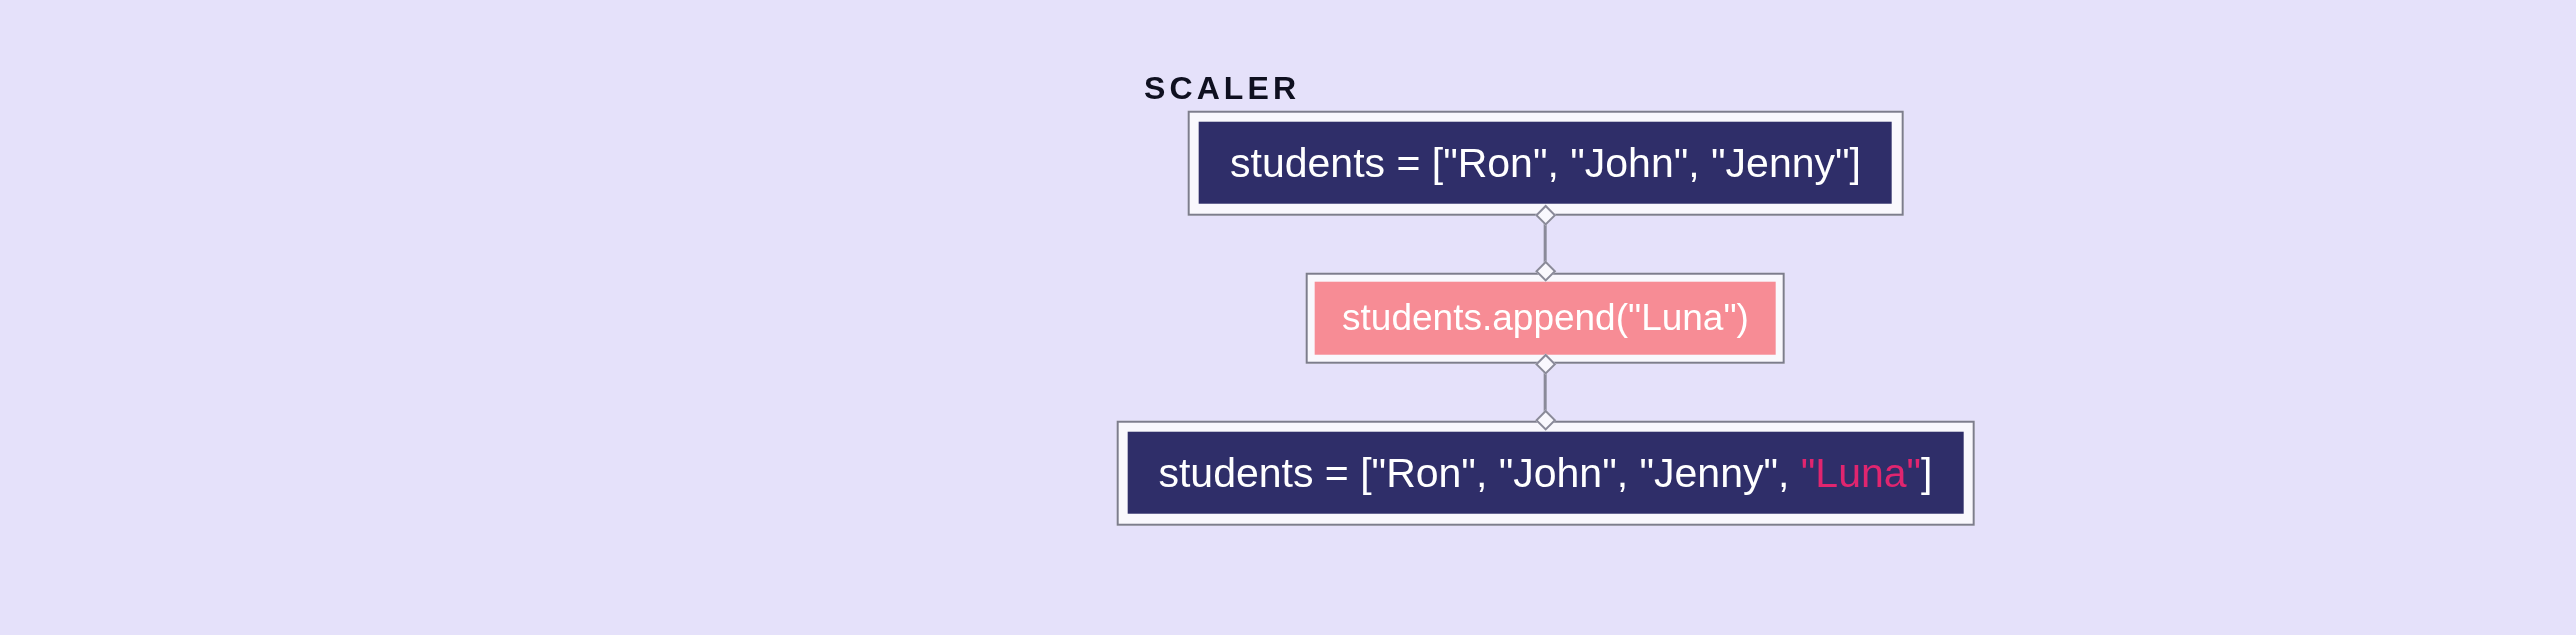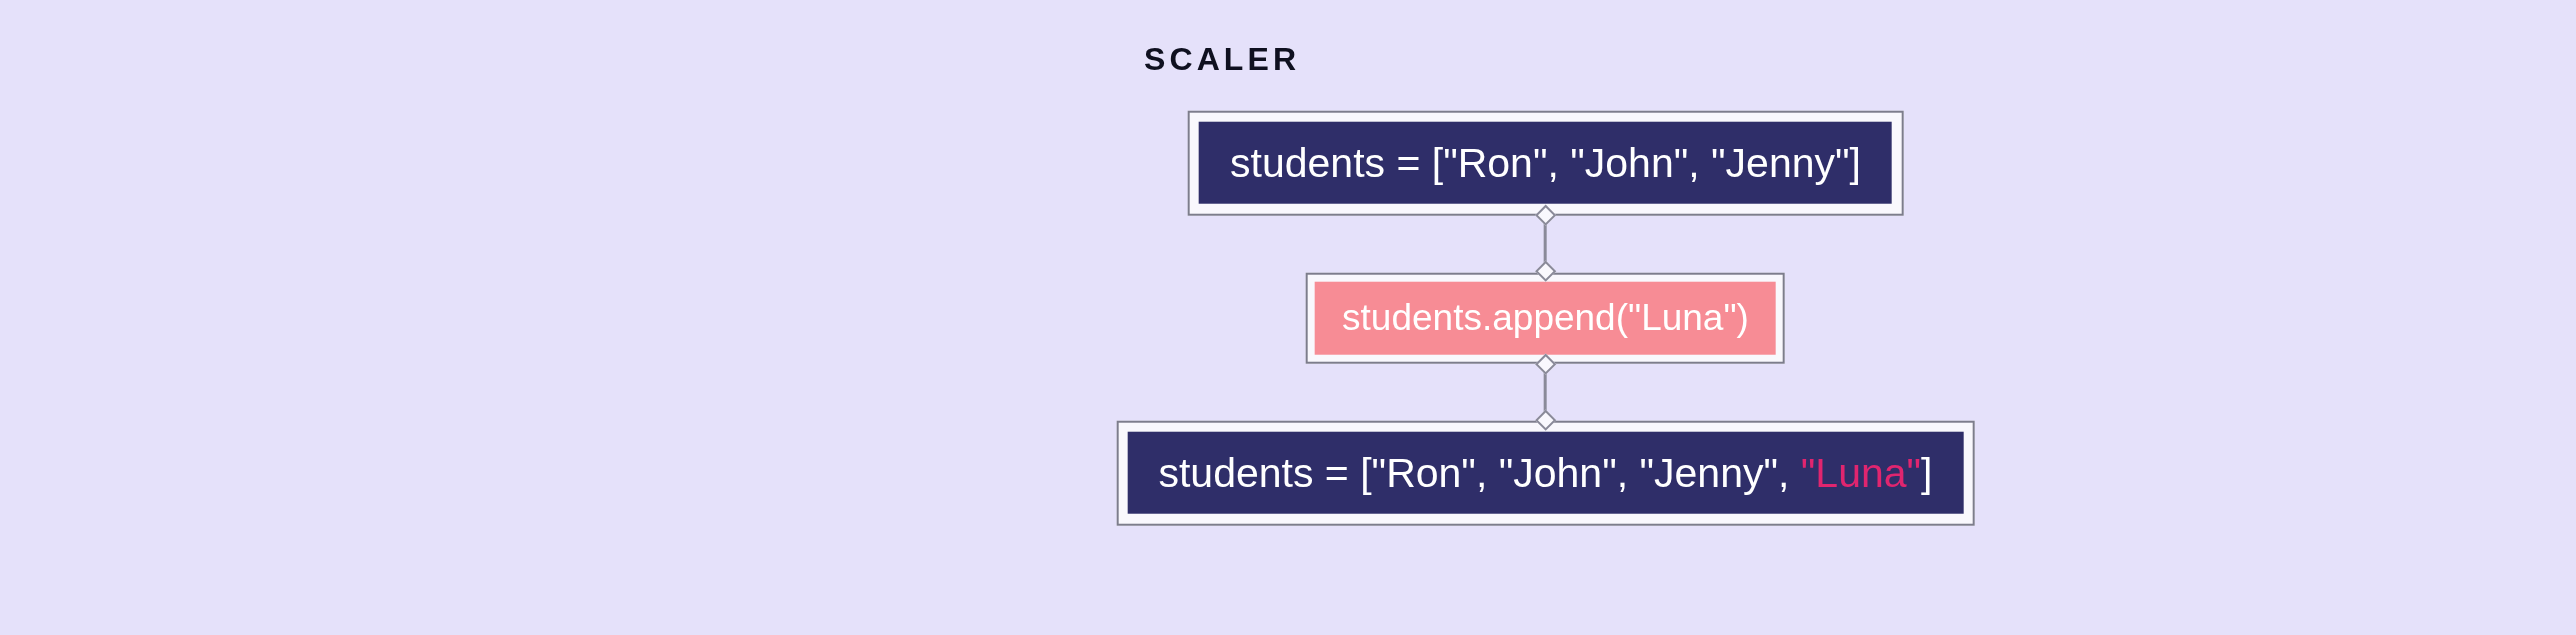--- a/index.html
+++ b/index.html
@@ -5,21 +5,21 @@
   * { box-sizing: border-box; margin: 0; padding: 0; }
   html, body { width: 3091px; height: 636px; }
   body {
     background: #e5e1fa;
     font-family: -apple-system, BlinkMacSystemFont, "Segoe UI", Arial, sans-serif;
     position: relative;
   }
   .logo {
     position: absolute;
     left: 1144px;
-    top: 41px;
+    top: 70px;
   }
   .logo-scaler {
     font-size: 32px;
     font-weight: 800;
     letter-spacing: 4.1px;
     color: #0f1020;
     font-family: Arial, sans-serif;
   }
   .logo-topics {
     font-family: "Brush Script MT", cursive;

